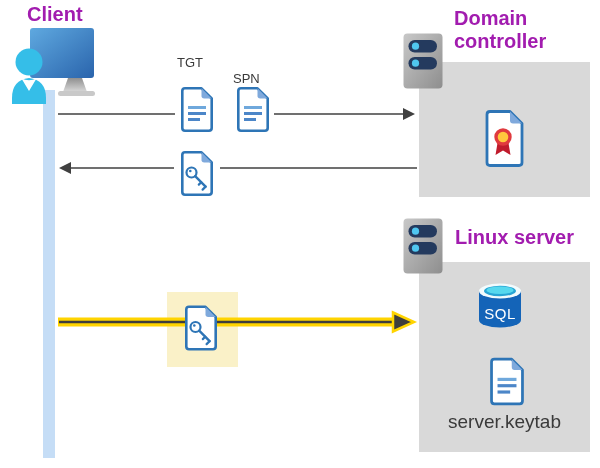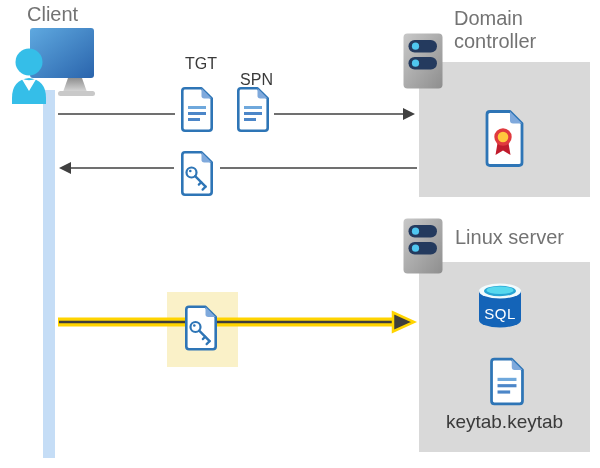--- a/index.html
+++ b/index.html
@@ -3,22 +3,22 @@
 <meta charset="utf-8">
 <style>
   html,body{margin:0;padding:0}
   body{font-family:"Liberation Sans","DejaVu Sans",sans-serif;background:#ffffff}
   .canvas{position:relative;width:600px;height:468px;background:#fff;overflow:hidden}
   .abs{position:absolute}
   .gray-box{position:absolute;background:#D9D9D9}
   .hl-box{position:absolute;background:#FAF1C8}
   .timeline{position:absolute;background:#C5DDF6}
   .lbl{position:absolute;color:#2b2b2b}
-  .lbl-bold{font-weight:normal;color:#737373}
-  .ticket-lbl{font-size:16px;color:#3a3a3a;text-align:right}
+  .lbl-bold{font-weight:bold;color:#a21caf}
+  .ticket-lbl{font-size:13px;color:#3a3a3a;text-align:left}
   .title-lbl{font-size:20px;line-height:23px}
   .keytab-lbl{font-size:19px;color:#3a3a3a;text-align:center}
   .sql-lbl{font-size:15px;font-weight:normal;color:#ffffff;text-align:center;letter-spacing:.5px}
   svg{display:block}
 </style>
 </head>
 <body>
 
 <div class="canvas">
 
@@ -163,15 +163,15 @@
 
   <div class="lbl lbl-bold title-lbl" style="left:27px;top:3px">Client</div>
 
   <div class="lbl ticket-lbl" style="left:177px;top:55px;width:40px">TGT</div>
   <div class="lbl ticket-lbl" style="left:233px;top:71px;width:40px">SPN</div>
 
   <div class="lbl lbl-bold title-lbl" style="left:455px;top:226px;white-space:nowrap">Linux server</div>
 
   <div class="lbl lbl-bold title-lbl" style="left:454px;top:7px;width:122px">Domain controller</div>
 
-  <div class="lbl keytab-lbl" style="left:419px;top:411px;width:171px">keytab.keytab</div>
+  <div class="lbl keytab-lbl" style="left:419px;top:411px;width:171px">server.keytab</div>
 
 </div>
 
 </body></html>

